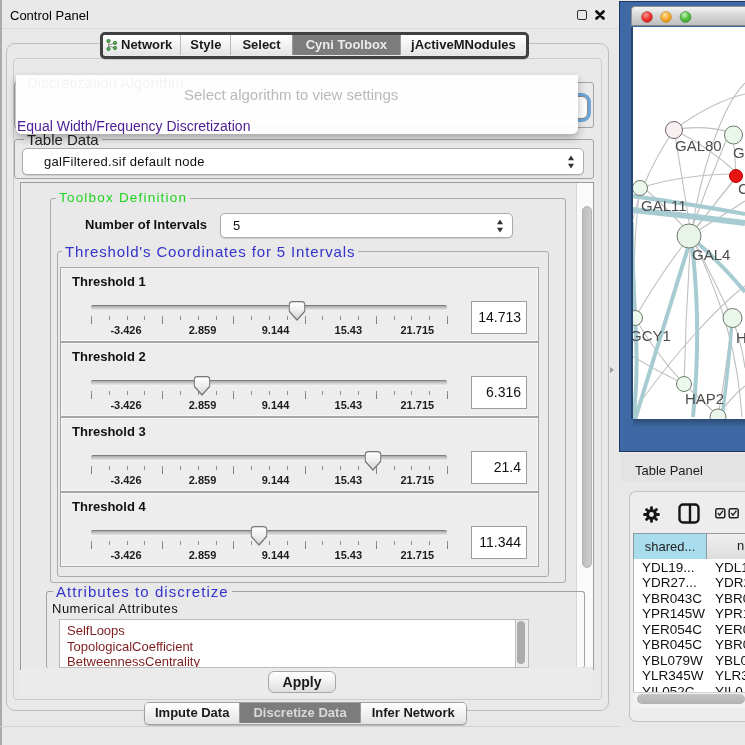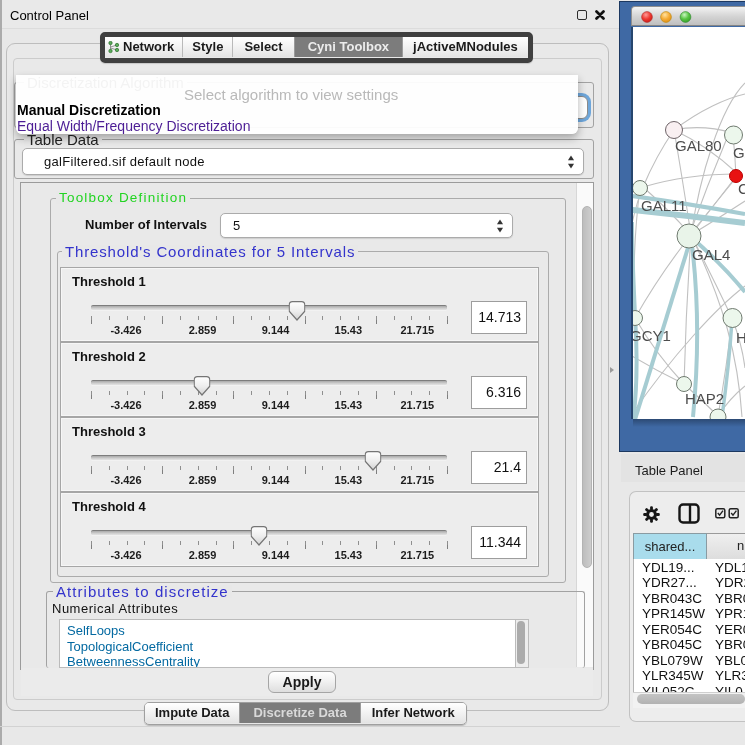--- a/index.html
+++ b/index.html
@@ -39,21 +39,21 @@
   <div class="abs" style="left:577px;top:10px;width:8px;height:8px;border:1.6px solid #2e2e2e;border-radius:2px;"></div>
   <svg class="abs" style="left:595px;top:10px;" width="10" height="10" viewBox="0 0 10 10">
     <path d="M1.5 1.5 L8.5 8.5 M8.5 1.5 L1.5 8.5" stroke="#111" stroke-width="2.7" stroke-linecap="round"></path>
   </svg>
 
   <div class="abs" style="left:6px;top:43px;width:601px;height:666px;background:#e9e9e9;
        border:1px solid #bdbdbd;border-radius:9px;"></div>
   <div class="abs" style="left:13px;top:58px;width:587px;height:640px;background:#e9e9e9;
        border:1px solid #cccccc;border-radius:4px;"></div>
 
-  <div class="abs" style="left:100px;top:32px;height:21px;border:5px solid #404040;border-radius:5px;
+  <div class="abs" style="left:100px;top:32px;height:21px;border:3px solid #404040;border-radius:5px;
        overflow:hidden;box-shadow:0 1px 1px rgba(0,0,0,0.15);white-space:nowrap;font-size:0;">
     <span class="seg" style="padding-left:18px;padding-right:8px;position:relative;">
       <svg style="position:absolute;left:3px;top:4px;" width="13" height="13" viewBox="0 0 13 13">
         <path d="M2.5 2 V10 M2.5 6 L9 4 M2.5 7 L9 9" stroke="#8a8a8a" stroke-width="0.9"></path>
         <circle cx="2.5" cy="2" r="1.7" fill="#5aac5a" stroke="#2c6e2c" stroke-width="0.7"></circle>
         <circle cx="9" cy="4" r="1.7" fill="#5aac5a" stroke="#2c6e2c" stroke-width="0.7"></circle>
         <circle cx="2.5" cy="10" r="1.7" fill="#5aac5a" stroke="#2c6e2c" stroke-width="0.7"></circle>
         <circle cx="9" cy="9" r="1.7" fill="#5aac5a" stroke="#2c6e2c" stroke-width="0.7"></circle>
       </svg>Network</span><span class="seg" style="border-left:1px solid #b9b9b9;padding:0 9px;">Style</span><span class="seg" style="border-left:1px solid #b9b9b9;">Select</span><span class="seg" style="background:#7c7c7c;color:#ececec;border-left:1px solid #9b9b9b;padding:0 13px;">Cyni Toolbox</span><span class="seg" style="border-left:1px solid #9b9b9b;padding:0 10px;">jActiveMNodules</span>
   </div>
@@ -185,40 +185,39 @@
         </defs>
       <path d="M4 0.7 H13 Q16.3 0.7 16.3 4 V10.2 L8.5 19 L0.7 10.2 V4 Q0.7 0.7 4 0.7 Z" fill="url(#tg492)" stroke="#757575" stroke-width="1.2"></path>
     </svg>
     <div class="vbox">11.344</div>
   </div>
 
   <div class="gbox" style="left:46px;top:591px;width:537px;height:76px;border-bottom:none;"></div>
   <div class="gtitle" style="left:53px;top:585px;color:#3333cc;letter-spacing:1.05px;">Attributes to discretize</div>
   <div class="abs" style="left:52px;top:601px;font-size:13px;font-weight:normal;color:#111;letter-spacing:0.5px;">Numerical Attributes</div>
   <div class="abs" style="left:59px;top:619px;width:456px;height:47px;background:#fff;border:1px solid #bbb;border-right:none;overflow:hidden;">
-    <div style="font-size:13px;color:#0369a1;padding:3px 0 0 7px;line-height:15.5px;">SelfLoops<br>TopologicalCoefficient<br>BetweennessCentrality</div>
+    <div style="font-size:13px;color:#7f1d1d;padding:3px 0 0 7px;line-height:15.5px;">SelfLoops<br>TopologicalCoefficient<br>BetweennessCentrality</div>
   </div>
   <div class="abs" style="left:515px;top:619px;width:12px;height:47px;background:#ededed;border:1px solid #bbb;">
     <div style="position:absolute;left:1px;top:1px;width:8px;height:43px;background:#ababab;border-radius:4px;"></div>
   </div>
 
   <div class="abs" style="left:21px;top:668px;width:572px;height:28px;background:#ebebeb;"></div>
   <div class="abs" style="left:268px;top:671px;width:66px;height:20px;background:linear-gradient(#ffffff,#f0f0f0 50%,#dedede);
        border:1px solid #a5a5a5;border-radius:6px;font-size:14px;font-weight:bold;color:#1a1a1a;text-align:center;line-height:20px;">Apply</div>
 
   <div class="abs" style="left:144px;top:702px;height:21px;border:1px solid #9f9f9f;border-radius:5px;
        overflow:hidden;box-shadow:0 1px 1px rgba(0,0,0,0.2);white-space:nowrap;font-size:0;">
     <span class="seg" style="padding:0 10px;">Impute Data</span><span class="seg" style="background:#7c7c7c;color:#d9d9d9;border-left:1px solid #9b9b9b;padding:0 13px;">Discretize Data</span><span class="seg" style="border-left:1px solid #9b9b9b;padding:0 11px;">Infer Network</span>
   </div>
   <div class="abs" style="left:0;top:726px;width:620px;height:1px;background:#d2d2d2;"></div>
 
   <div class="abs" style="left:16px;top:75px;width:562px;height:59px;background:rgba(255,255,255,0.94);
        border-radius:0 0 6px 6px;box-shadow:0 4px 9px rgba(0,0,0,0.30);"></div>
   <div class="abs" style="left:184px;top:86px;width:380px;font-size:15px;color:#b9b9b9;">Select algorithm to view settings</div>
-  <div class="abs" style="left:17px;top:102px;font-size:14px;font-weight:bold;color:#000;">Manual Discretization</div>
   <div class="abs" style="left:17px;top:118px;font-size:14px;color:#4c1d95;">Equal Width/Frequency Discretization</div>
 
   <div class="abs" style="left:610px;top:367px;width:0;height:0;border-top:3px solid transparent;border-bottom:3px solid transparent;border-left:4px solid #9a9a9a;"></div>
 
   <div class="abs" style="left:619px;top:1px;width:126px;height:449px;background:#3f69a4;border:1px solid #1c3860;border-right:none;"></div>
   <div class="abs" style="left:631px;top:6px;width:114px;height:20px;background:linear-gradient(#f3f3f3,#d5d5d5 50%,#bfbfbf);border:1px solid #909090;border-right:none;border-bottom:1px solid #858585;border-radius:4px 0 0 0;box-sizing:border-box;"></div>
   <svg class="abs" style="left:638px;top:8px;" width="58" height="18" viewBox="0 0 58 18">
     <defs>
       <radialGradient id="rg" cx="0.4" cy="0.3" r="0.8">
           <stop offset="0" stop-color="#ff9a96"></stop>

